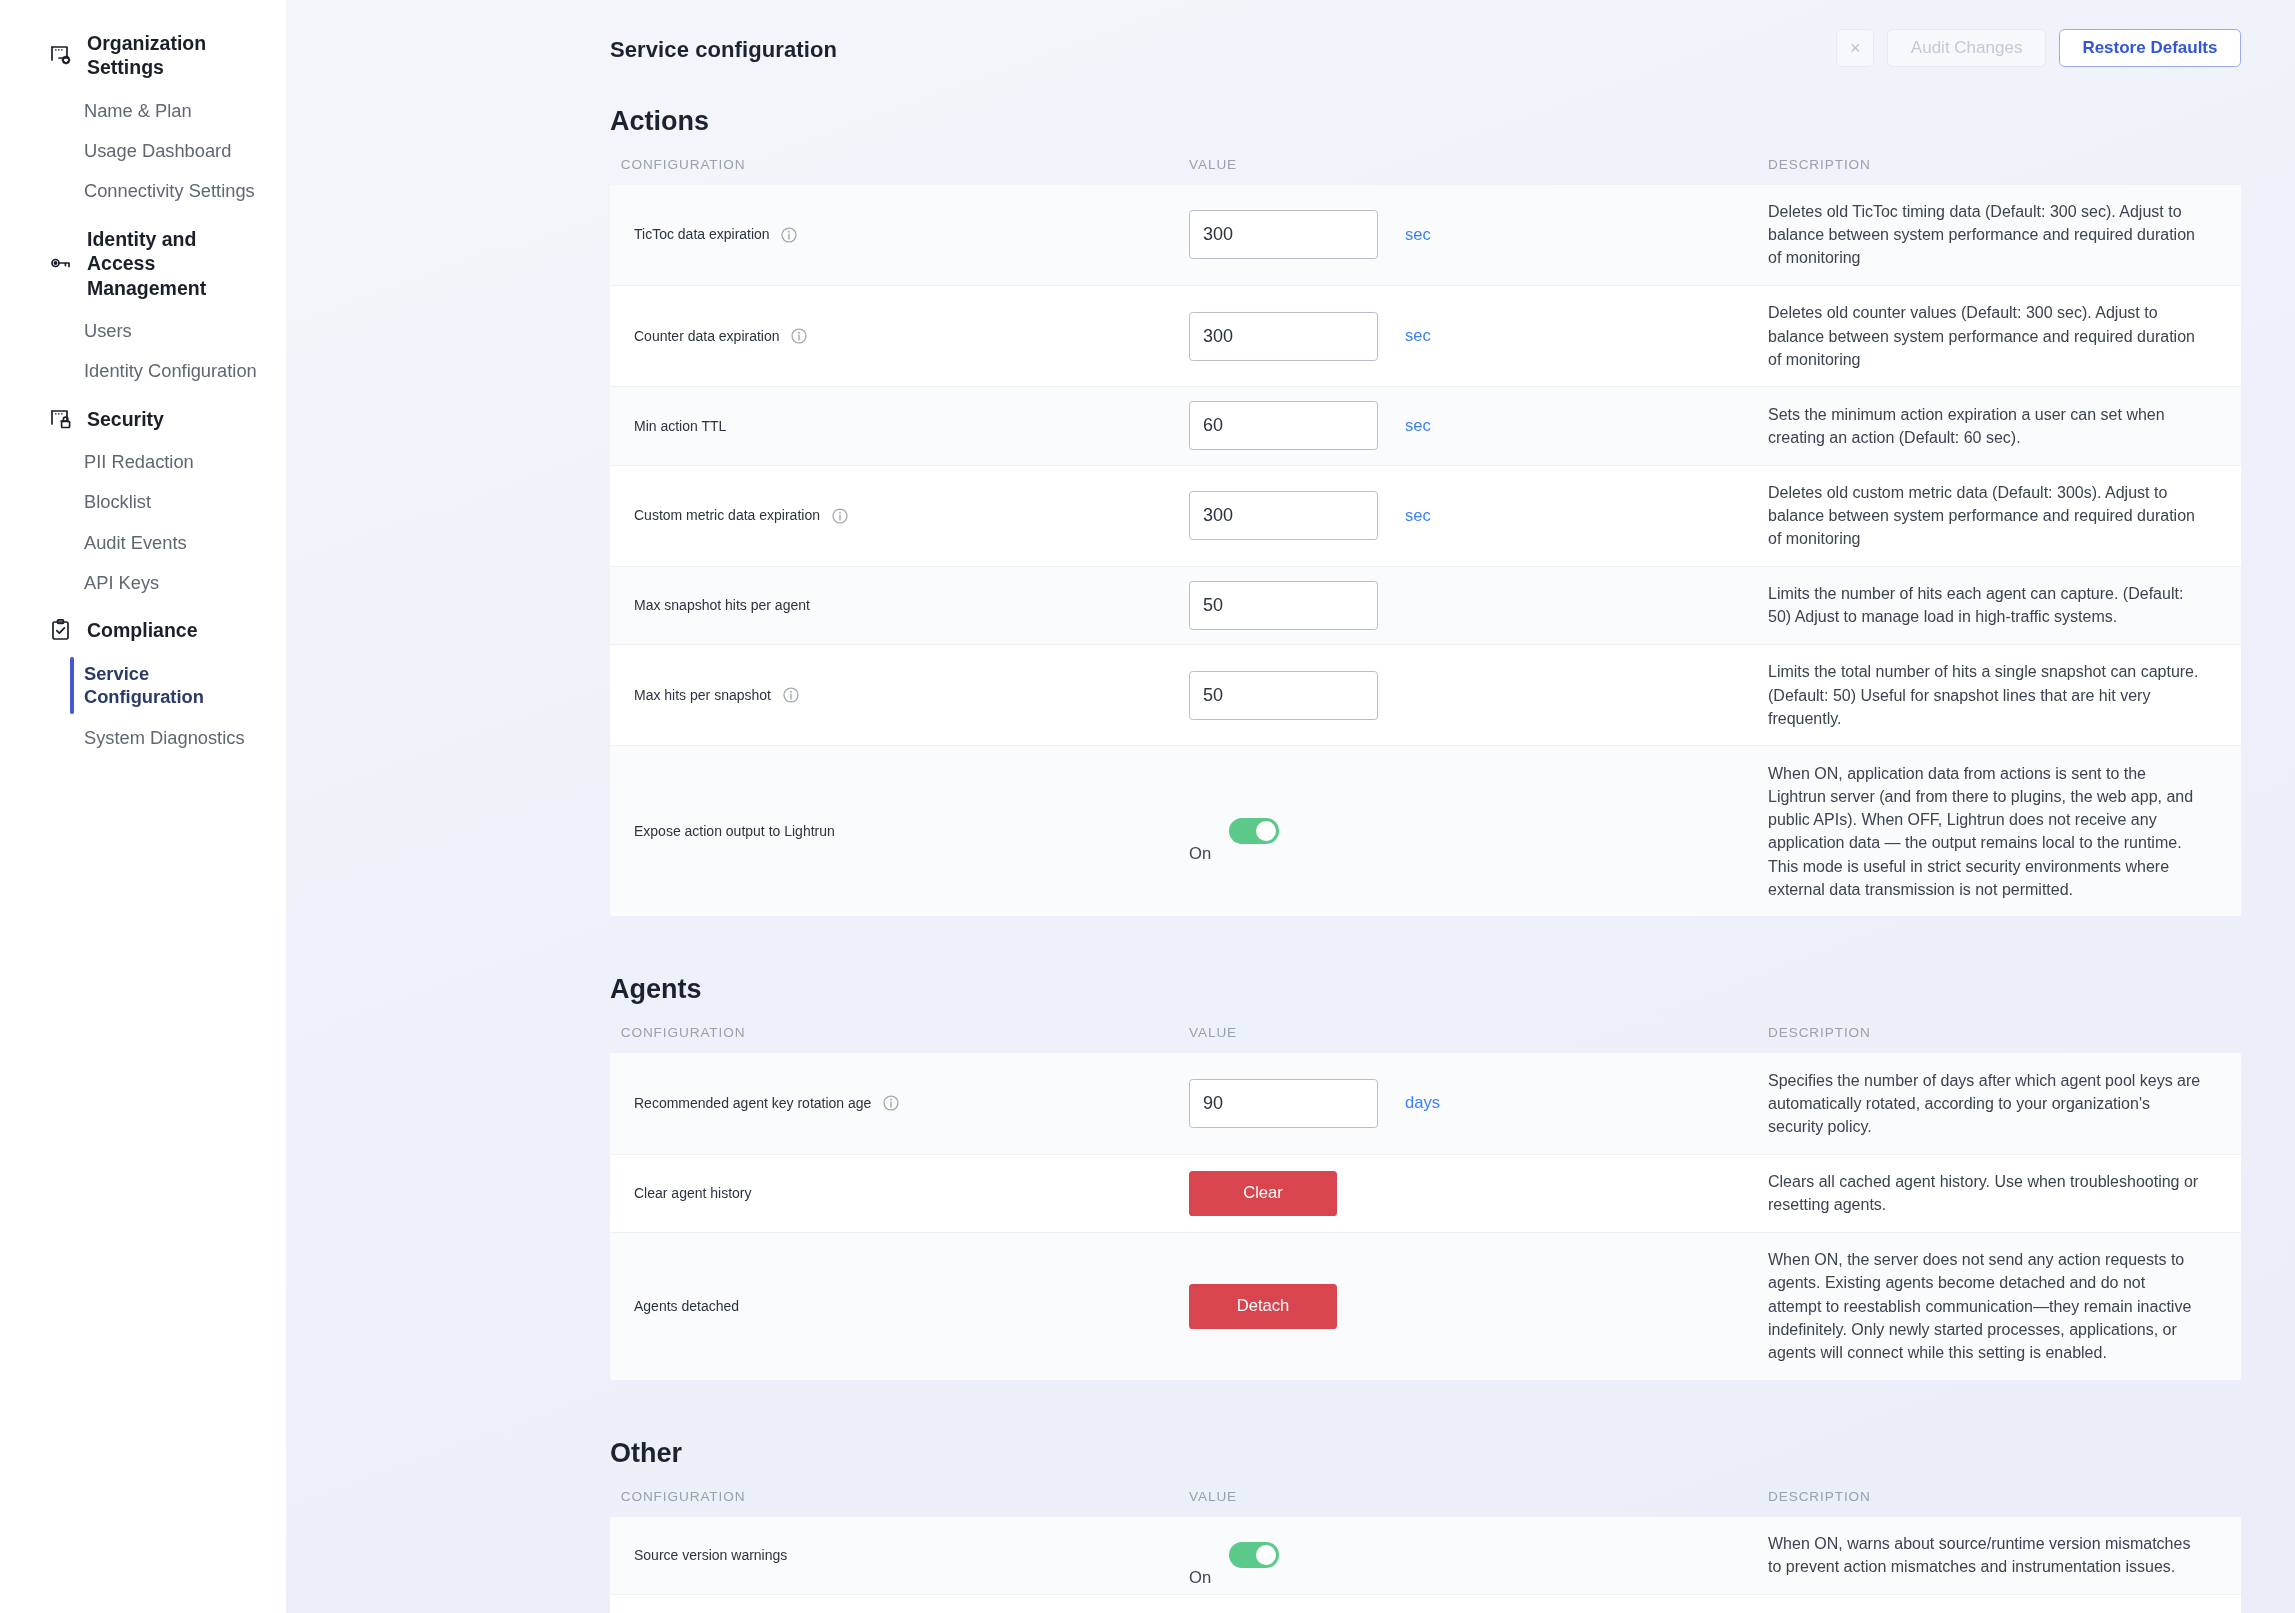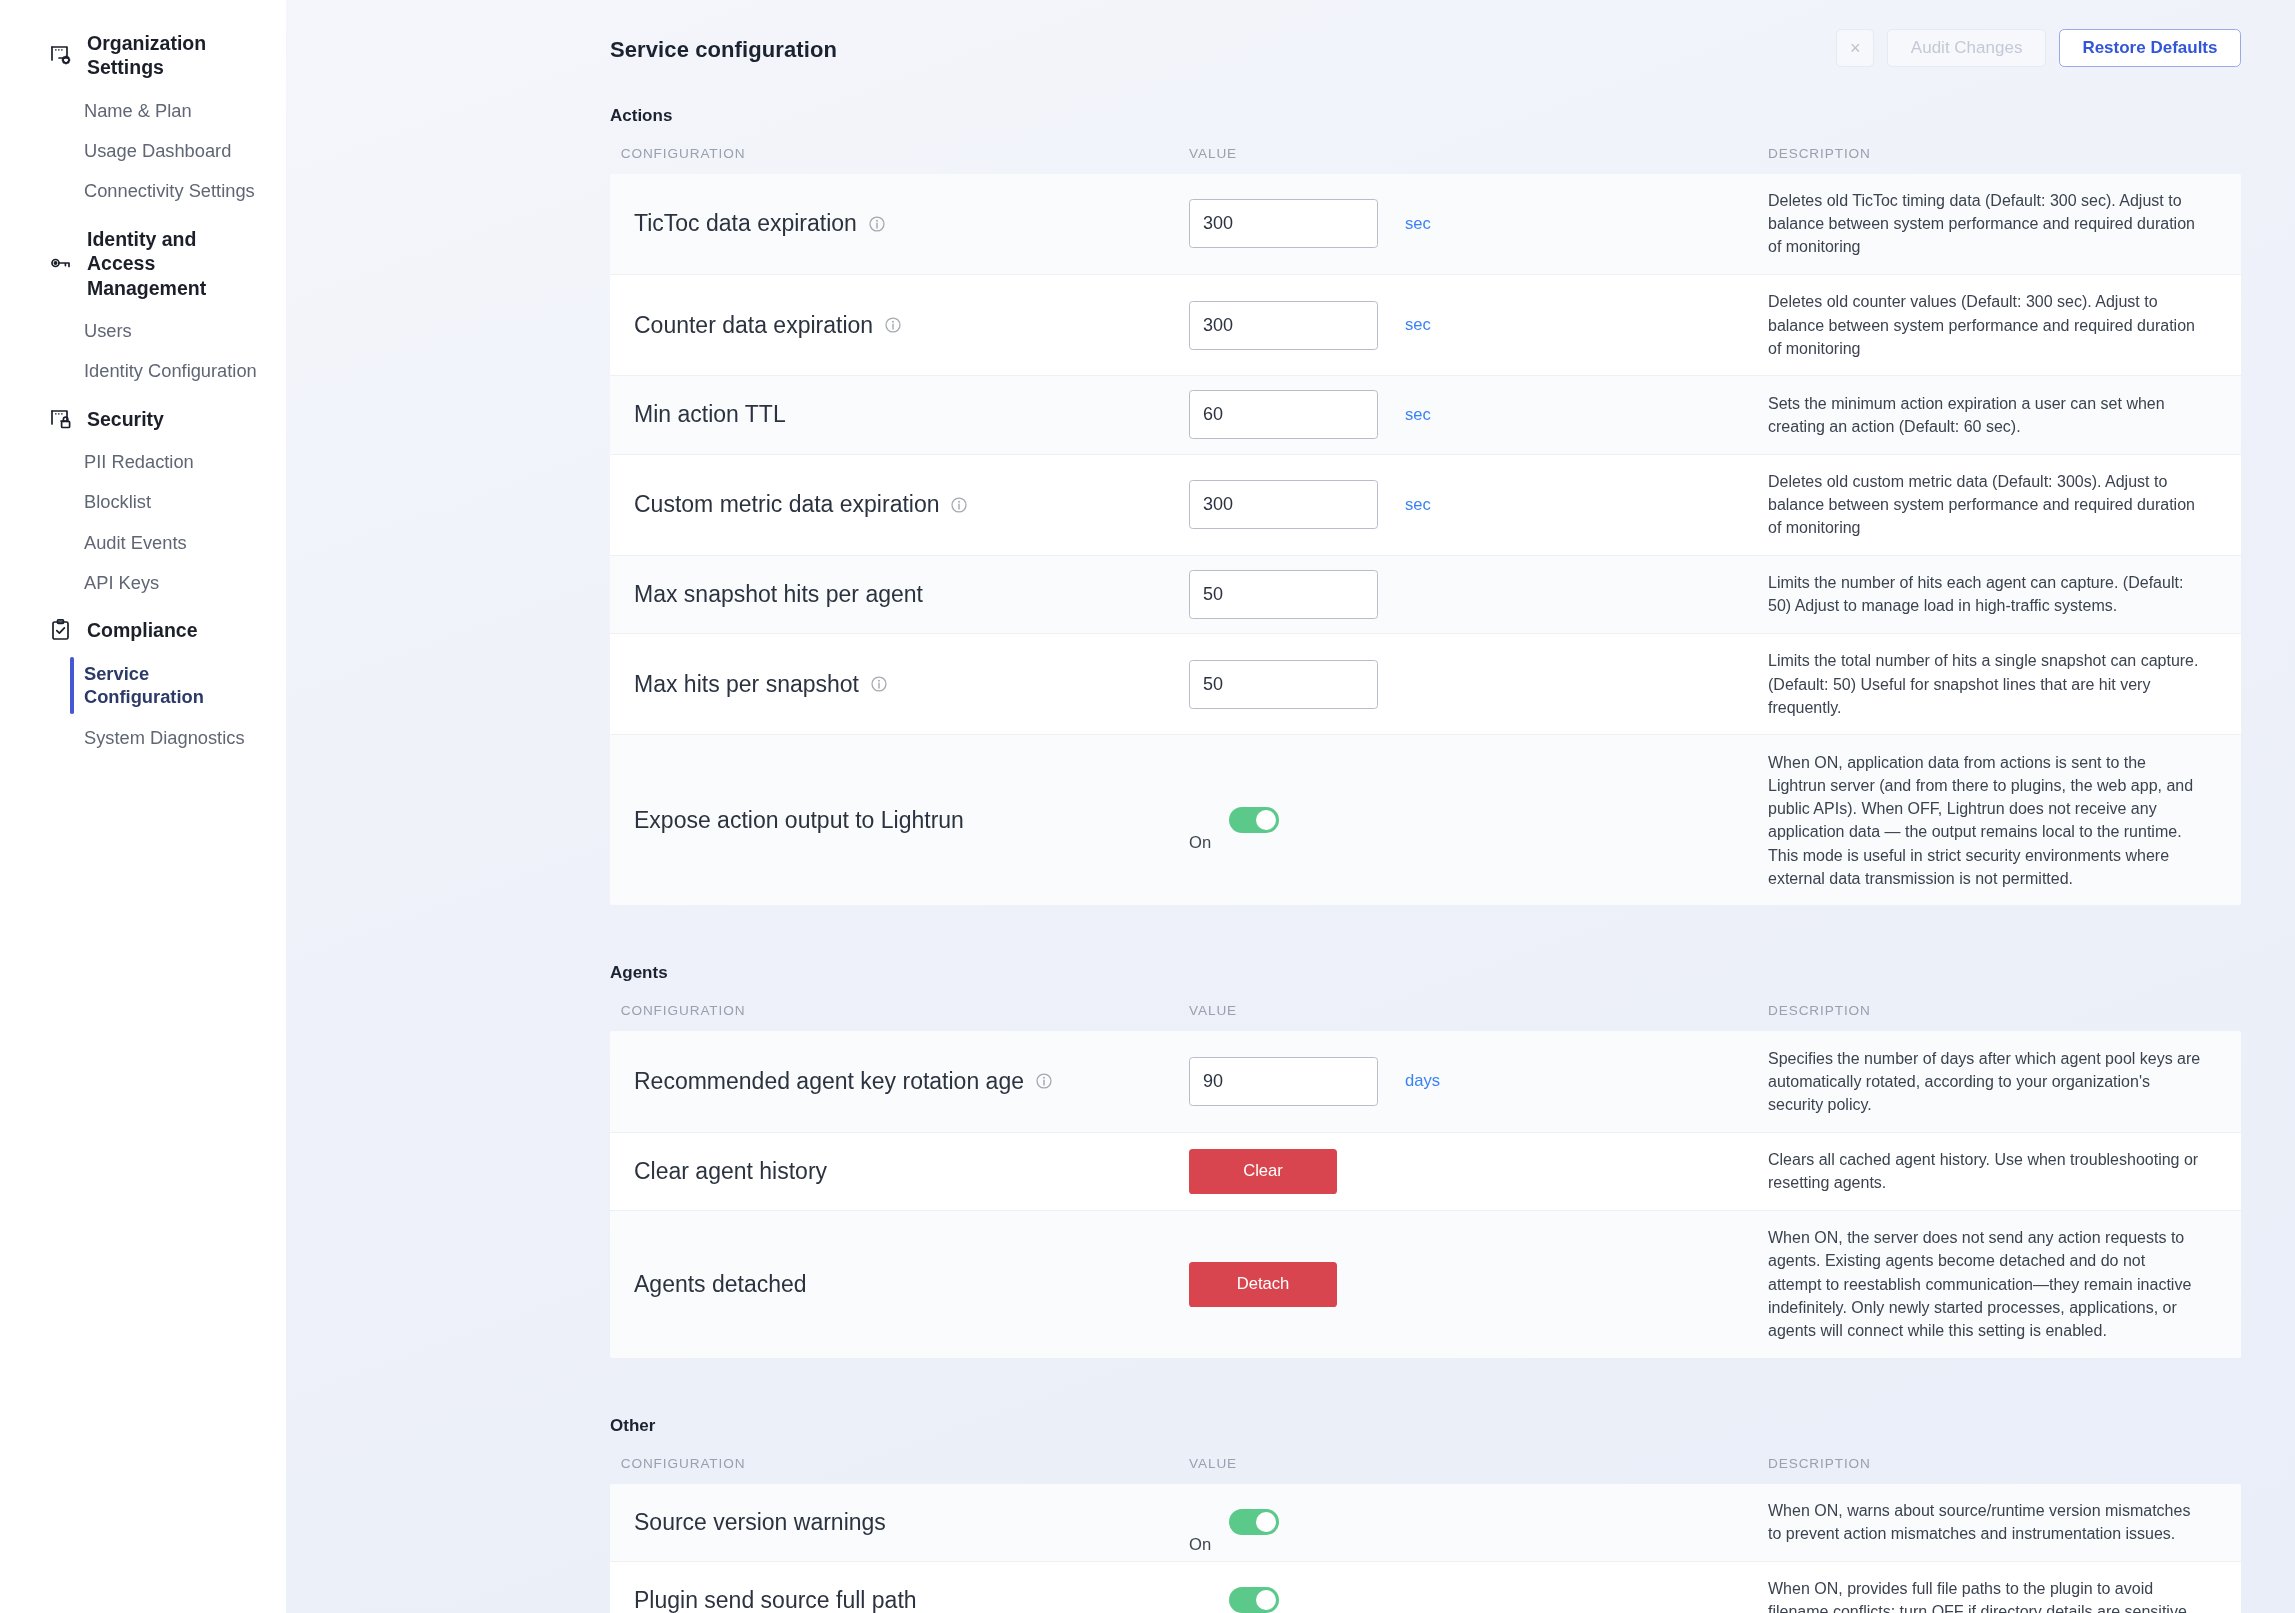--- a/index.html
+++ b/index.html
@@ -68,21 +68,21 @@
     color: #c3c9d6; font-weight: 500;
   }
   .btn-restore {
     height: 38px; padding: 0 22.5px; background: #ffffff; border: 0.6px solid #9aa9e8;
     color: #3355d8; font-weight: 700;
   }
 
   .content { padding: 0 54px 0 324px; }
 
   .section-title {
-    font-size: 17px; font-weight: 700; color: #1b2230;
+    font-size: 27px; font-weight: 700; color: #1b2230;
     margin: 58px 0 13px 0;
   }
   .section-title.first { margin-top: 39px; }
 
   .table { width: 100%; }
   .thead {
     display: flex; align-items: center;
     padding: 7px 0 13px 0;
   }
   .th {
@@ -98,21 +98,21 @@
     display: flex; align-items: center;
     min-height: 71px;
     background: #ffffff;
     border-bottom: 0.6px solid #eef0f4;
   }
   .row:last-child { border-bottom: none; }
   .row.alt { background: #fafbfc; }
   .row .col-config { padding-left: 24px; }
   .cfg-label {
     display: flex; align-items: center; gap: 10.7px;
-    font-size: 23px; color: #2c3340; line-height: 1.35; text-align: right;
+    font-size: 14px; color: #2c3340; line-height: 1.35; text-align: right;
   }
   .info-icon {
     flex: 0 0 18px; width: 18px; height: 18px; display: block; opacity: .62;
   }
   .desc {
     font-size: 16px; color: #3b4350; line-height: 1.45;
     padding: 15.4px 20px 15.4px 0;
   }
 
   

